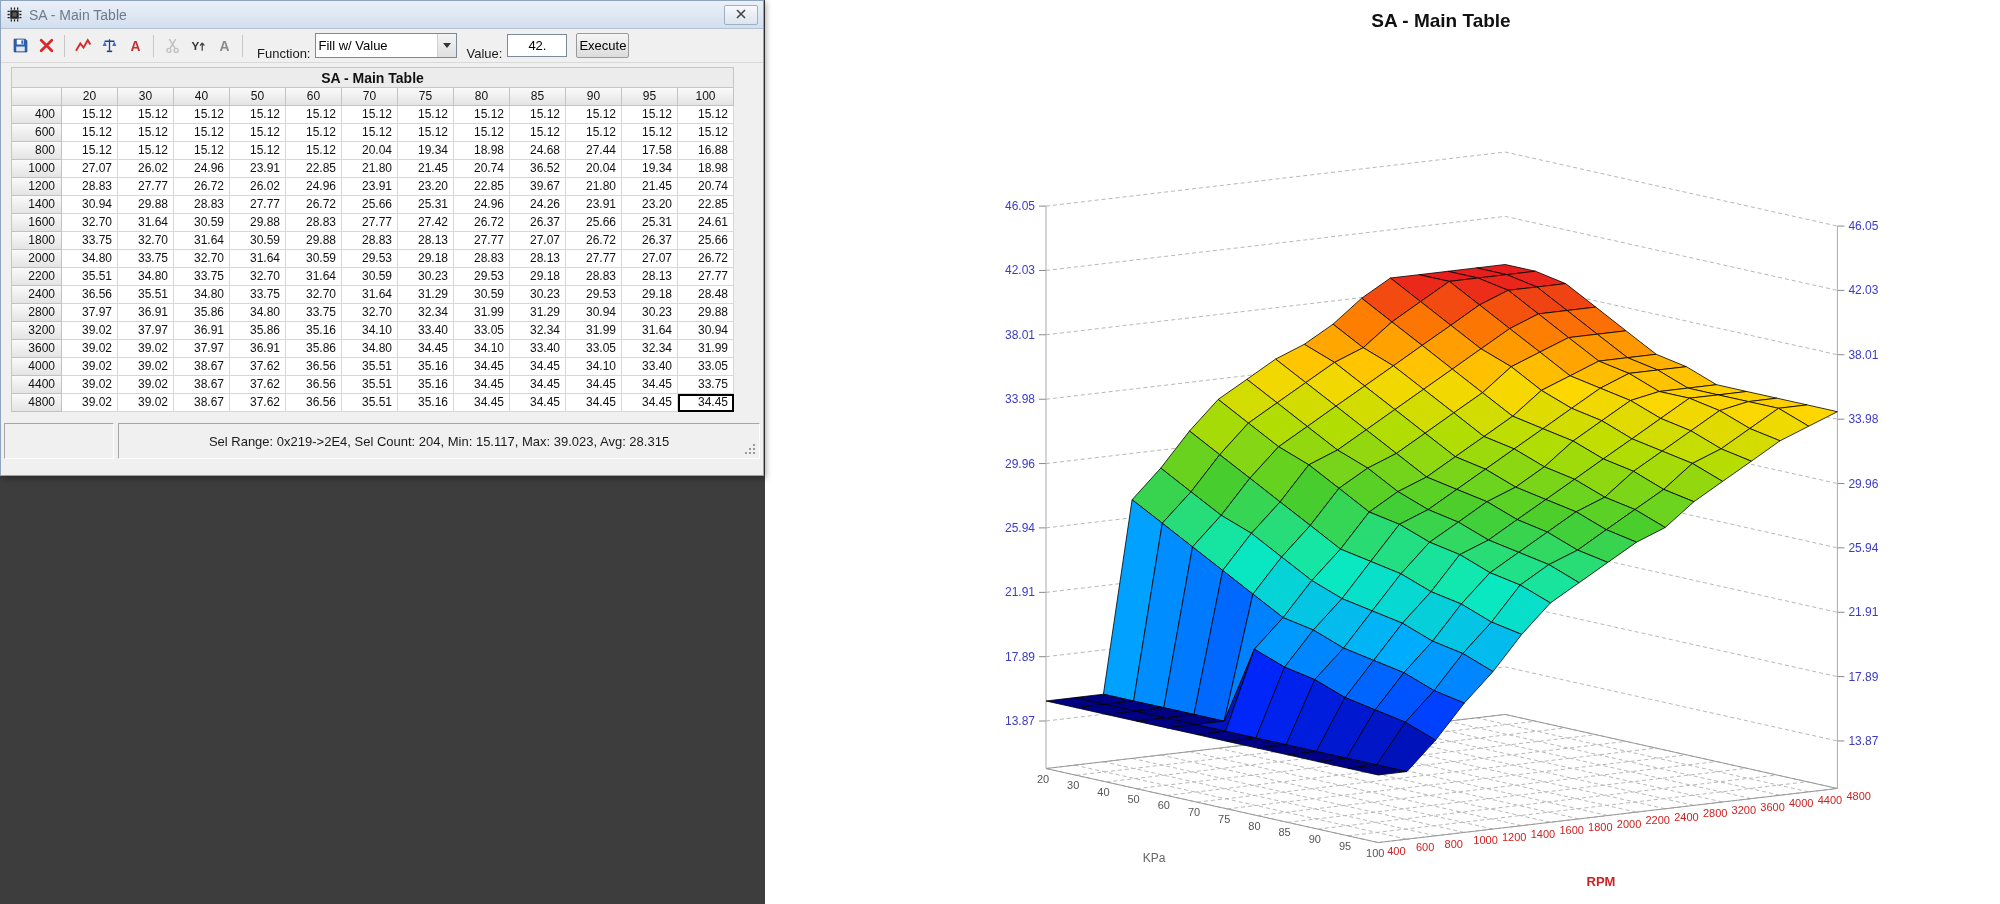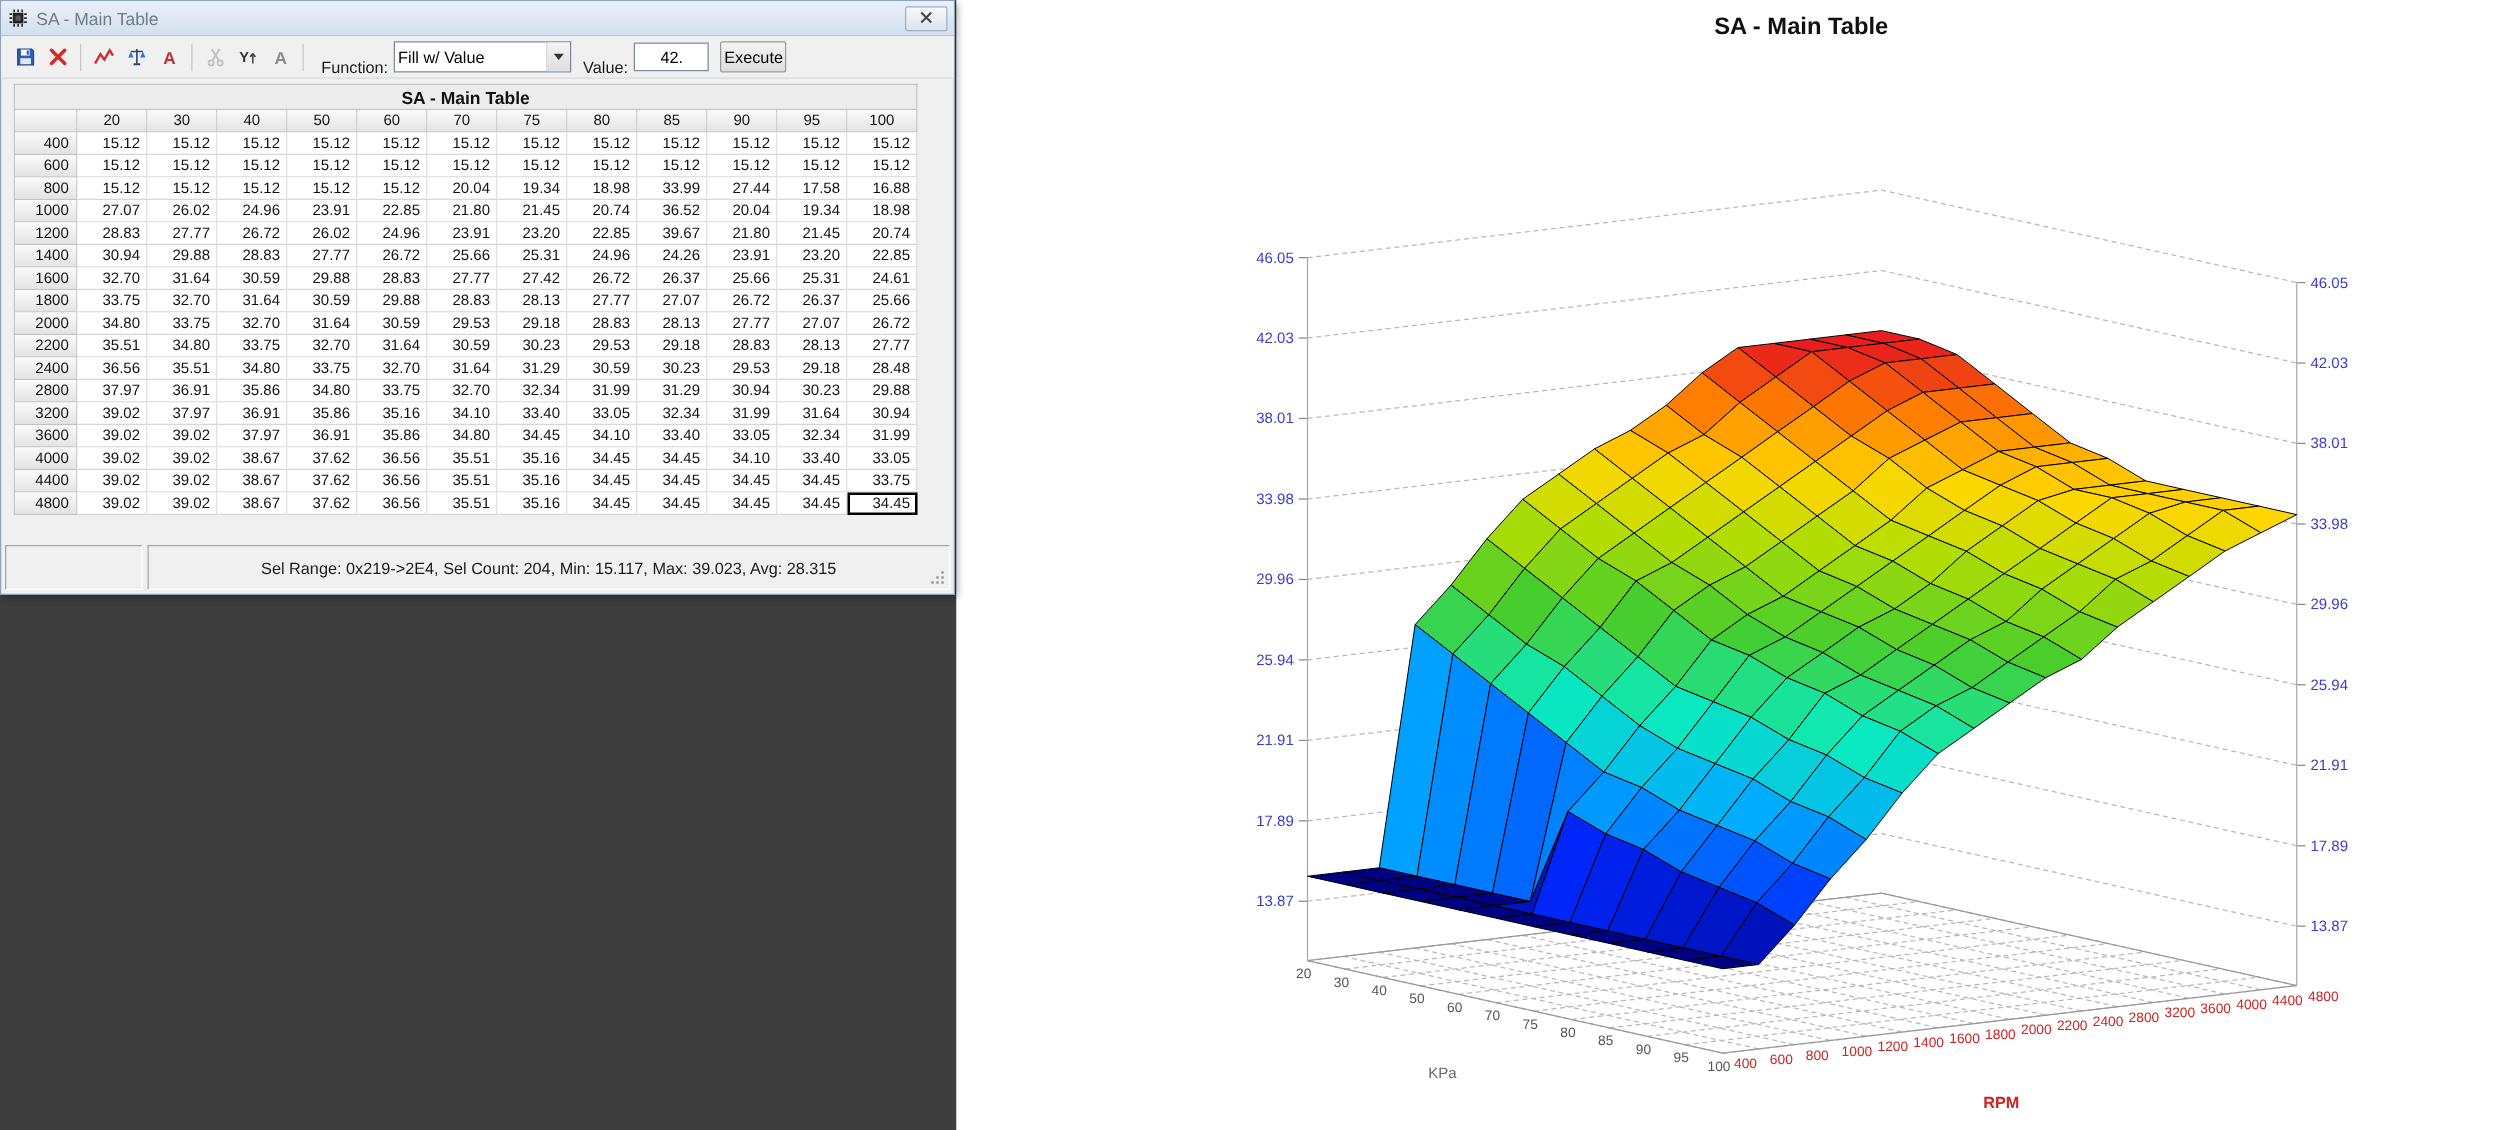--- a/index.html
+++ b/index.html
@@ -43,21 +43,21 @@
     border-top:1px solid #c6c6c6; border-left:1px solid #c6c6c6; background:#fff; }
   .cell { height:18px; line-height:17px; font-size:12px; color:#111; background:#fff;
     border-right:1px solid #d7d7d7; border-bottom:1px solid #d7d7d7; text-align:right; padding-right:5px;
     white-space:nowrap; overflow:hidden; }
   .corner, .colhdr, .rowhdr { background:linear-gradient(#fafafa,#e4e4e4);
     border-right:1px solid #c2c2c2; border-bottom:1px solid #c2c2c2; }
   .colhdr { text-align:center; padding-right:0; }
   .rowhdr { text-align:right; padding-right:6px; }
   .cell.active { outline:2px solid #000; outline-offset:-2px; }
 
-  .statusbar { position:absolute; left:3px; right:3px; bottom:3px; height:36px; display:flex; gap:4px; }
+  .statusbar { position:absolute; left:3px; right:3px; bottom:16px; height:36px; display:flex; gap:4px; }
   .status-cell { border:1px solid; border-color:#a6a6a6 #ffffff #ffffff #a6a6a6; background:#f0f0f0;
     display:flex; align-items:center; justify-content:center; font-size:13px; color:#1a1a1a; }
   .status-cell.small { width:110px; }
   .status-cell.wide { flex:1 1 auto; position:relative; }
   .grip { position:absolute; right:3px; bottom:3px; width:12px; height:12px; }
   .grip::after { content:""; position:absolute; right:1px; bottom:1px; width:2px; height:2px; background:#999;
     box-shadow:-4px 0 #999,-8px 0 #999,0 -4px #999,0 -8px #999,-4px -4px #999; }
 </style>
 </head>
 <body>
@@ -495,21 +495,21 @@
           <div class="cell data">15.12</div>
           <div class="cell rowhdr">800</div>
           <div class="cell data">15.12</div>
           <div class="cell data">15.12</div>
           <div class="cell data">15.12</div>
           <div class="cell data">15.12</div>
           <div class="cell data">15.12</div>
           <div class="cell data">20.04</div>
           <div class="cell data">19.34</div>
           <div class="cell data">18.98</div>
-          <div class="cell data">33.99</div>
+          <div class="cell data">24.68</div>
           <div class="cell data">27.44</div>
           <div class="cell data">17.58</div>
           <div class="cell data">16.88</div>
           <div class="cell rowhdr">1000</div>
           <div class="cell data">27.07</div>
           <div class="cell data">26.02</div>
           <div class="cell data">24.96</div>
           <div class="cell data">23.91</div>
           <div class="cell data">22.85</div>
           <div class="cell data">21.80</div>

